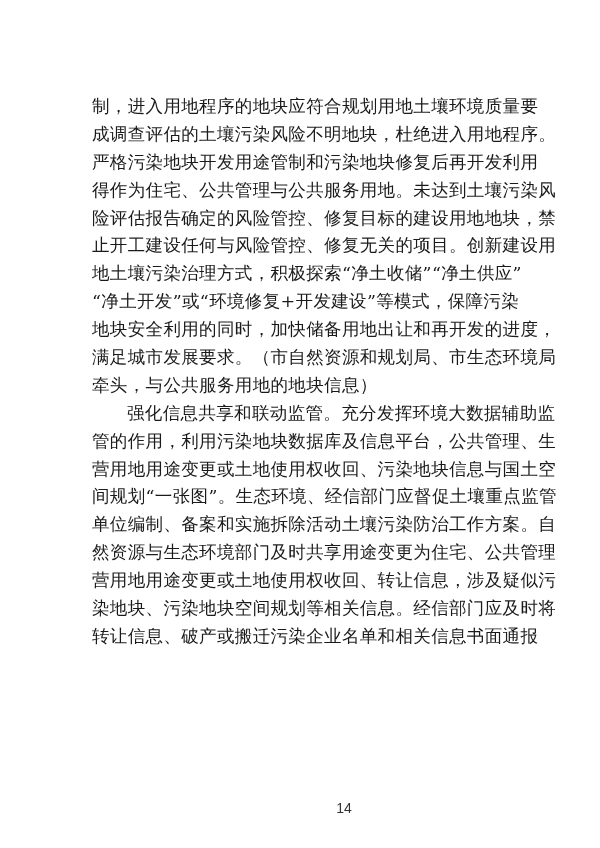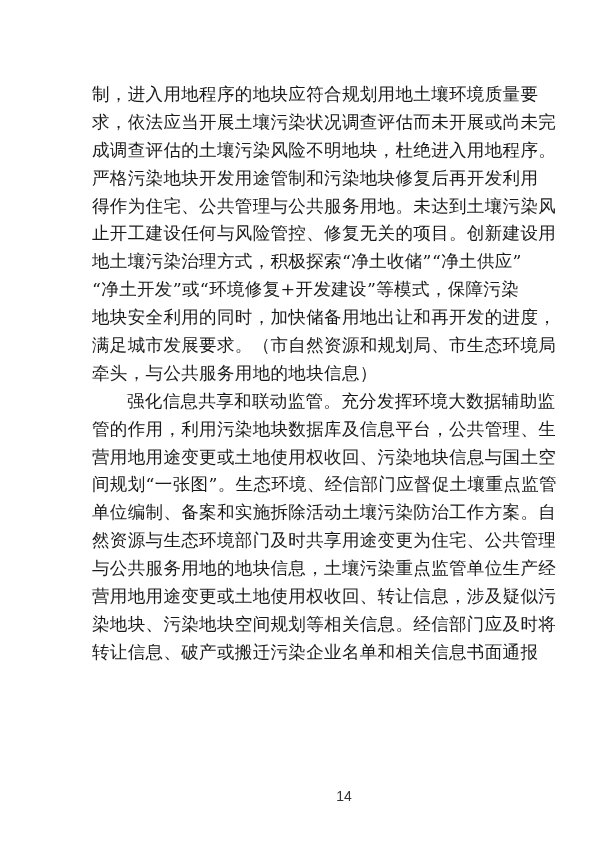--- a/index.html
+++ b/index.html
@@ -1,51 +1,50 @@
 <!DOCTYPE html>
 <html><head>
 <meta charset="utf-8">
 <style>
   html, body { margin: 0; padding: 0; background: #ffffff; }
   body { width: 600px; height: 848px; position: relative; overflow: hidden; }
-  .page { position: absolute; left: 0; top: 0; width: 600px; height: 616px; background: #fff; }
+  .page { position: absolute; left: 0; top: 12px; width: 600px; height: 616px; background: #fff; }
   .body-text {
     position: absolute; left: 92px; top: 81px; width: 420px;
     font-family: "DejaVu Serif", "Liberation Serif", serif;
     font-size: 17.5px; line-height: 27.9px; color: #1a1a1a;
     letter-spacing: 0.35px;
   }
   .line { white-space: nowrap; height: 27.9px; overflow: visible; }
   .line.indent { padding-left: 35px; font-family: Liberation Serif, serif; }
   .page-number {
     position: absolute; top: 788px; left: 0; width: 600px; text-align: center;
     font-family: Liberation Sans, sans-serif; font-size: 14px; color: #333; margin-left: 44px;
   }
 </style>
 </head>
 <body>
 
 <div class="page">
   <div class="body-text">
     <div class="line">制，进入用地程序的地块应符合规划用地土壤环境质量要</div>
-    <div class="line">求，依法应当开展土壤污染状况调查评估而未开展或尚未完</div>
     <div class="line">成调查评估的土壤污染风险不明地块，杜绝进入用地程序。</div>
     <div class="line">严格污染地块开发用途管制和污染地块修复后再开发利用</div>
     <div class="line">得作为住宅、公共管理与公共服务用地。未达到土壤污染风</div>
+    <div class="line">险评估报告确定的风险管控、修复目标的建设用地地块，禁</div>
     <div class="line">止开工建设任何与风险管控、修复无关的项目。创新建设用</div>
     <div class="line">地土壤污染治理方式，积极探索“净土收储”“净土供应”</div>
     <div class="line">“净土开发”或“环境修复+开发建设”等模式，保障污染</div>
     <div class="line">地块安全利用的同时，加快储备用地出让和再开发的进度，</div>
     <div class="line">满足城市发展要求。（市自然资源和规划局、市生态环境局</div>
     <div class="line">牵头，与公共服务用地的地块信息）</div>
     <div class="line indent">强化信息共享和联动监管。充分发挥环境大数据辅助监</div>
     <div class="line">管的作用，利用污染地块数据库及信息平台，公共管理、生</div>
     <div class="line">营用地用途变更或土地使用权收回、污染地块信息与国土空</div>
     <div class="line">间规划“一张图”。生态环境、经信部门应督促土壤重点监管</div>
     <div class="line">单位编制、备案和实施拆除活动土壤污染防治工作方案。自</div>
     <div class="line">然资源与生态环境部门及时共享用途变更为住宅、公共管理</div>
-    <div class="line">与公共服务用地的地块信息，土壤污染重点监管单位生产经</div>
     <div class="line">营用地用途变更或土地使用权收回、转让信息，涉及疑似污</div>
     <div class="line">染地块、污染地块空间规划等相关信息。经信部门应及时将</div>
     <div class="line">转让信息、破产或搬迁污染企业名单和相关信息书面通报</div>
   </div>
   <div class="page-number">14</div>
 </div>
 
 </body></html>

